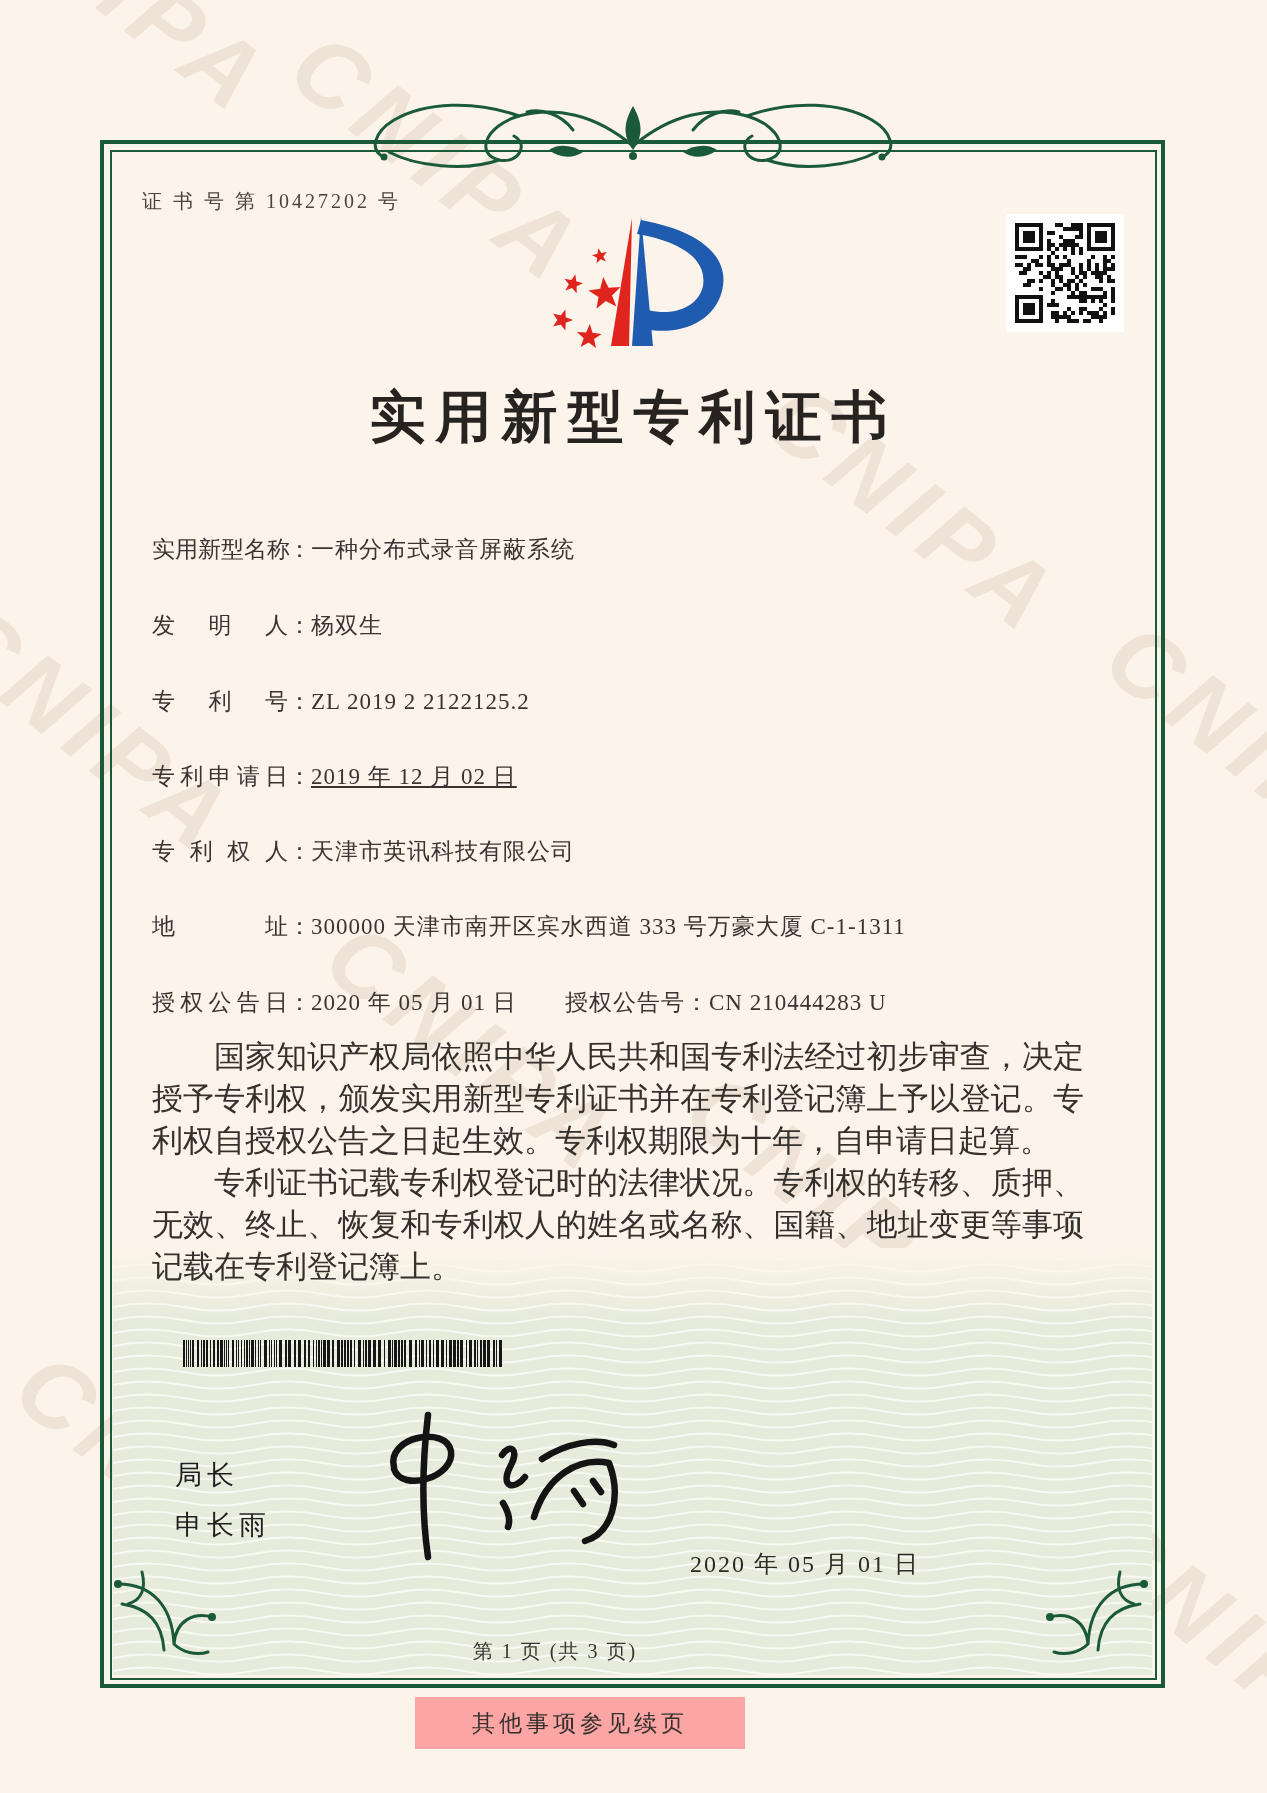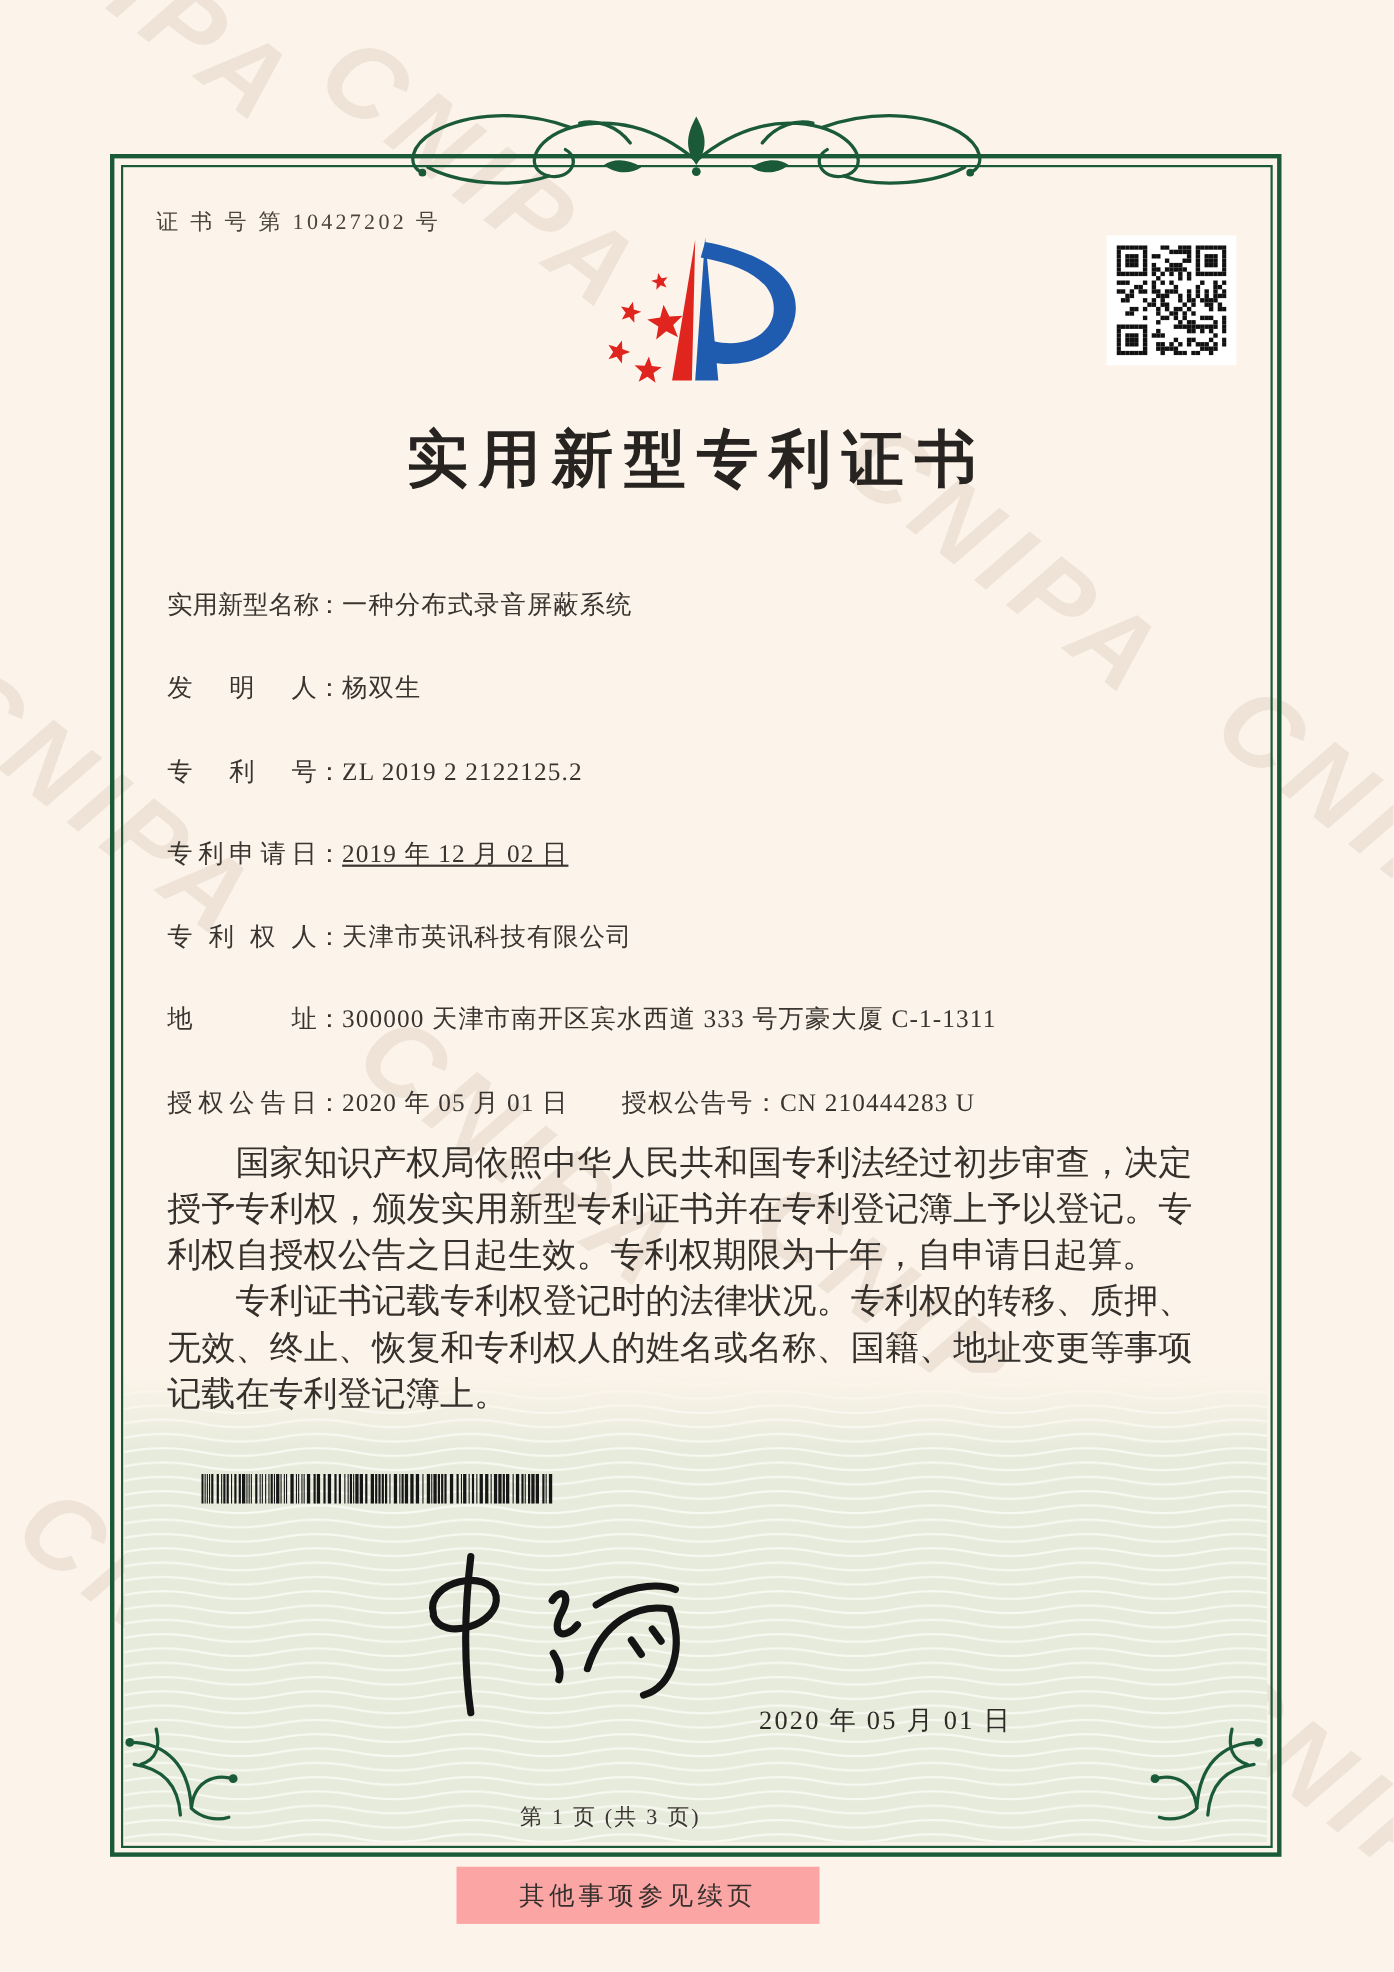--- a/index.html
+++ b/index.html
@@ -616,20 +616,24 @@
         <rect x="294" y="0" width="1" height="27" fill="#161616"></rect>
         <rect x="297" y="0" width="2" height="27" fill="#161616"></rect>
         <rect x="300" y="0" width="3" height="27" fill="#161616"></rect>
         <rect x="304" y="0" width="3" height="27" fill="#161616"></rect>
         <rect x="310" y="0" width="2" height="27" fill="#161616"></rect>
         <rect x="313" y="0" width="1" height="27" fill="#161616"></rect>
         <rect x="316" y="0" width="3" height="27" fill="#161616"></rect>
       </svg>
   </div>
 
+  <div class="signer">
+    <div>局长</div>
+    <div>申长雨</div>
+  </div>
 
   <div class="signature">
     <svg width="290" height="170" viewBox="0 0 290 170">
       <g fill="none" stroke="#141414" stroke-width="6.5" stroke-linecap="round" stroke-linejoin="round">
         <path d="M78,10 C73,52 71,104 78,152"></path>
         <path d="M44,62 C36,32 96,20 101,46 C105,72 52,88 44,64"></path>
         <path d="M152,50 C160,38 170,44 160,62 C150,82 164,86 175,72"></path>
         <path d="M153,98 C158,106 161,114 158,122"></path>
         <path d="M192,54 C216,38 246,33 264,40"></path>
         <path d="M184,112 C197,70 229,52 259,58 C272,92 262,128 235,136"></path>

